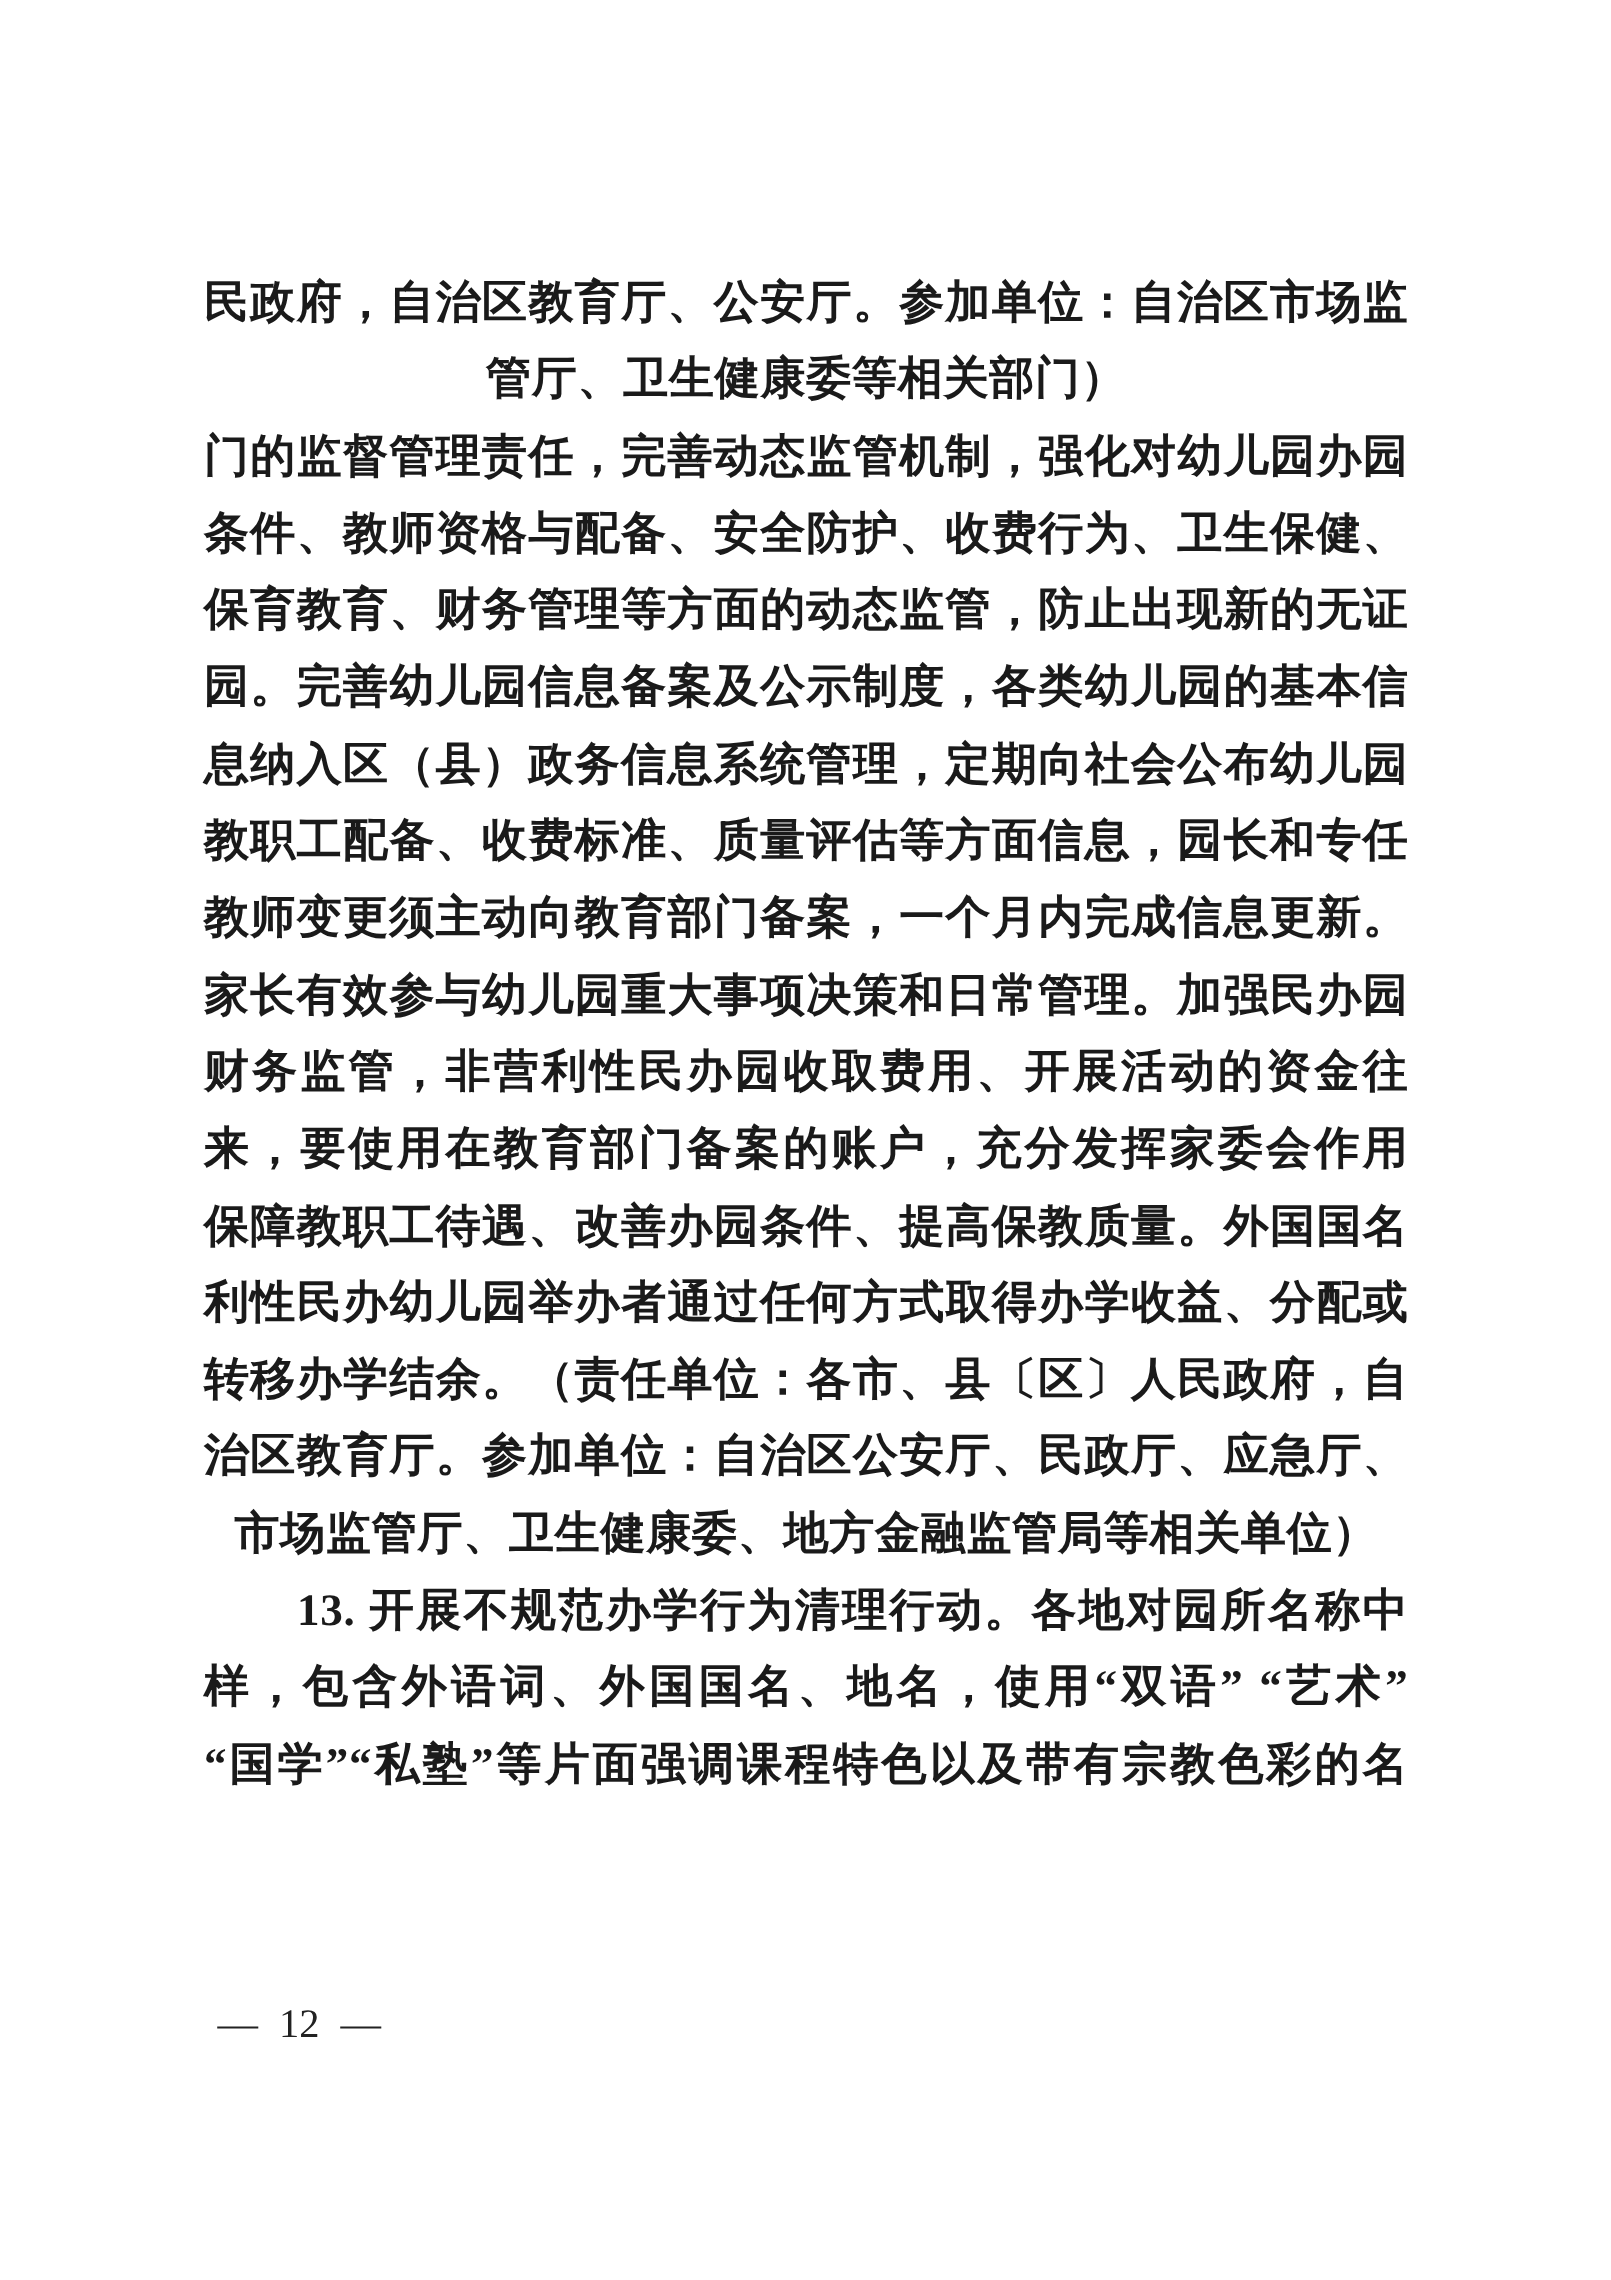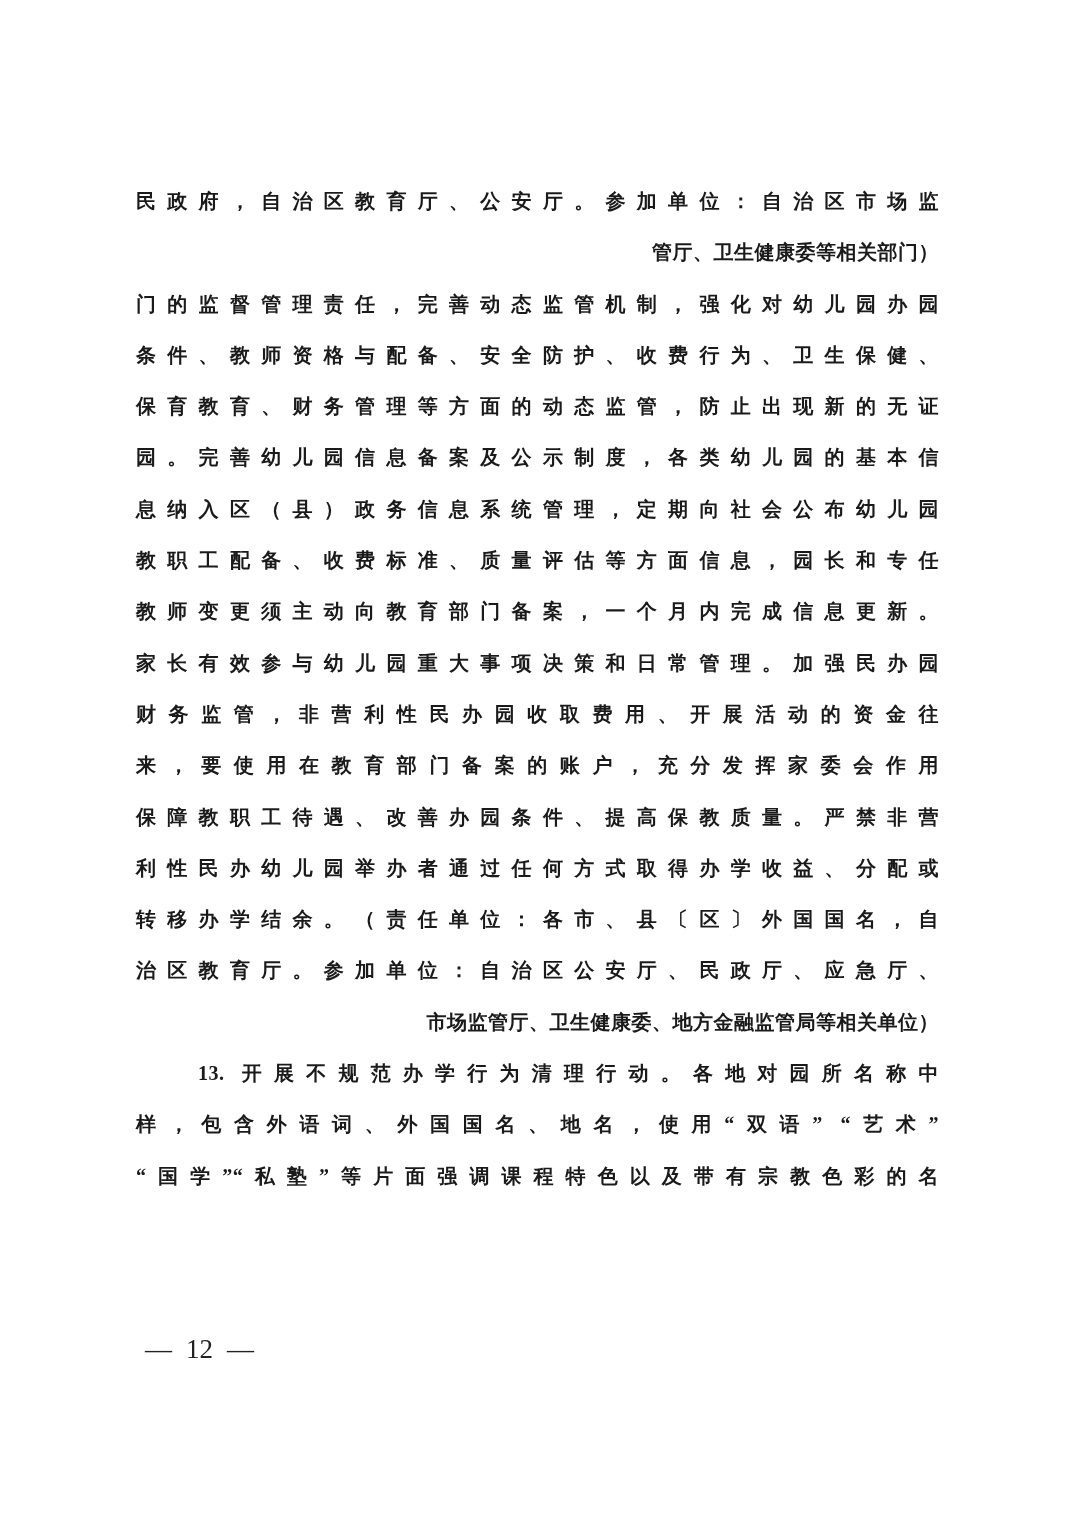--- a/index.html
+++ b/index.html
@@ -16,34 +16,34 @@
     font-family: "Liberation Serif", serif;
     color: #1a1a1a;
   }
   .text-block {
     position: absolute;
     left: 136px;
     top: 176px;
     width: 803px;
   }
   .line {
-    font-size: 20px;
+    font-size: 30px;
     line-height: 51.3px;
     font-weight: 600;
     white-space: normal;
     letter-spacing: 0.5px;
   }
   
   .line.j {
     text-align: justify;
     text-align-last: justify;
   }
   
   .line.end {
-    text-align: right;
+    text-align: center;
   }
   
   .line.indent {
     padding-left: 62px;
   }
   .footer {
     position: absolute;
     left: 145px;
     top: 1334px;
     display: flex;
@@ -69,23 +69,23 @@
     <div class="line j">门的监督管理责任，完善动态监管机制，强化对幼儿园办园</div>
     <div class="line j">条件、教师资格与配备、安全防护、收费行为、卫生保健、</div>
     <div class="line j">保育教育、财务管理等方面的动态监管，防止出现新的无证</div>
     <div class="line j">园。完善幼儿园信息备案及公示制度，各类幼儿园的基本信</div>
     <div class="line j">息纳入区（县）政务信息系统管理，定期向社会公布幼儿园</div>
     <div class="line j">教职工配备、收费标准、质量评估等方面信息，园长和专任</div>
     <div class="line j">教师变更须主动向教育部门备案，一个月内完成信息更新。</div>
     <div class="line j">家长有效参与幼儿园重大事项决策和日常管理。加强民办园</div>
     <div class="line j">财务监管，非营利性民办园收取费用、开展活动的资金往</div>
     <div class="line j">来，要使用在教育部门备案的账户，充分发挥家委会作用</div>
-    <div class="line j">保障教职工待遇、改善办园条件、提高保教质量。严禁非营</div>
+    <div class="line j">保障教职工待遇、改善办园条件、提高保教质量。外国国名</div>
     <div class="line j">利性民办幼儿园举办者通过任何方式取得办学收益、分配或</div>
-    <div class="line j">转移办学结余。（责任单位：各市、县〔区〕外国国名，自</div>
+    <div class="line j">转移办学结余。（责任单位：各市、县〔区〕人民政府，自</div>
     <div class="line j">治区教育厅。参加单位：自治区公安厅、民政厅、应急厅、</div>
     <div class="line end">市场监管厅、卫生健康委、地方金融监管局等相关单位）</div>
     <div class="line j indent">13. 开展不规范办学行为清理行动。各地对园所名称中</div>
     <div class="line j">样，包含外语词、外国国名、地名，使用“双语” “艺术”</div>
     <div class="line j">“国学”“私塾”等片面强调课程特色以及带有宗教色彩的名</div>
   </div>
 
   <div class="footer">
     <span class="dash">—</span>
     <span class="num">12</span>

